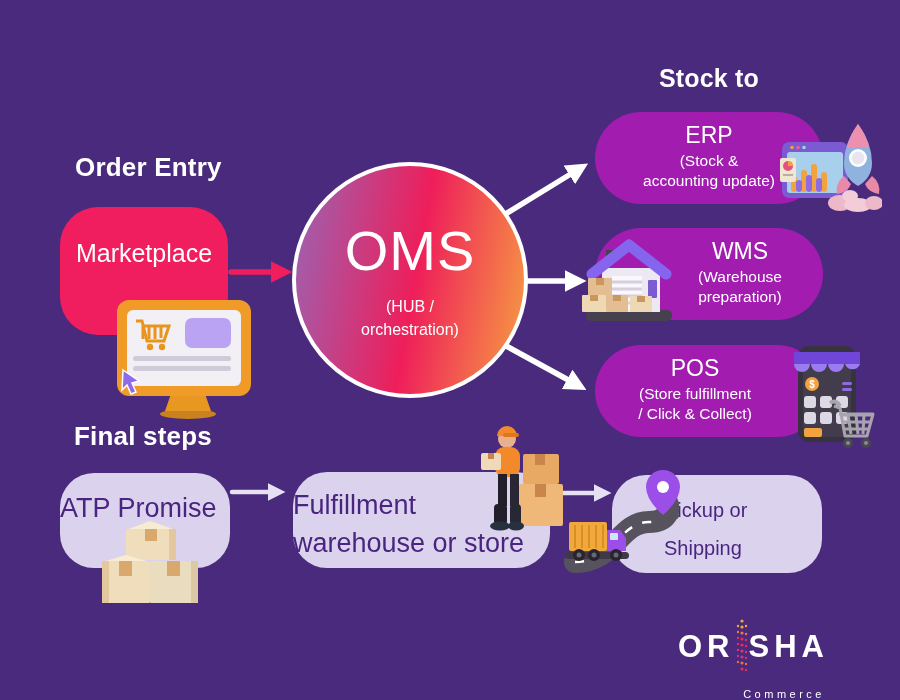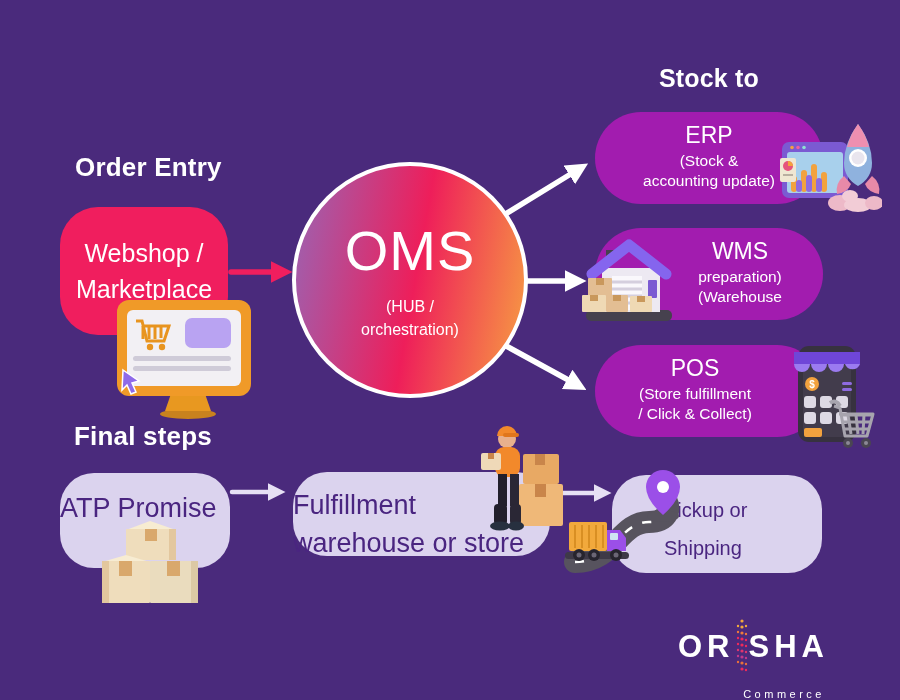--- a/index.html
+++ b/index.html
@@ -35,21 +35,21 @@
   .pill-erp{top:112px;}
   .pill-wms{top:228px; padding-left:62px;}
   .pill-pos{top:345px; padding-right:28px;}
 
   .lav-box{
     position:absolute; background:#DBD3EE; border-radius:34px;
     color:#4A2580; text-align:left; box-sizing:border-box; z-index:2;
     font-size:26px; line-height:38px;
   }
   .box-atp{left:60px; top:473px; width:170px; height:95px; padding-top:16px; font-size:27px;}
-  .box-ful{left:293px; top:472px; width:257px; height:84px; padding-top:14px; font-size:27px;}
+  .box-ful{left:293px; top:472px; width:257px; height:96px; padding-top:14px; font-size:27px;}
   .box-pick{left:612px; top:475px; width:210px; height:98px; padding-top:16px; padding-left:52px; font-size:20px;}
 
   .icon{position:absolute; z-index:3;}
 
   .logo{position:absolute; left:678px; top:618px; z-index:4; color:#fff;}
   .logo-row{display:flex; align-items:center;}
   .logo-name{font-size:31px; font-weight:bold; letter-spacing:5px; line-height:31px;}
   .logo-stripe{margin:0 1px;}
   .logo-sub{font-size:11px; letter-spacing:3.5px; text-align:right; margin-top:14px; padding-right:4px;}
 </style>
@@ -76,21 +76,20 @@
     <line x1="455" y1="318" x2="572" y2="382" stroke="#FFFFFF" stroke-width="5.5" stroke-linecap="round" marker-end="url(#ah-w)"></line>
     <line x1="232" y1="492" x2="272" y2="492" stroke="#E6E0F4" stroke-width="4.5" stroke-linecap="round" marker-end="url(#ah-l)"></line>
     <line x1="553" y1="493" x2="598" y2="493" stroke="#E6E0F4" stroke-width="4.5" stroke-linecap="round" marker-end="url(#ah-l)"></line>
   </svg>
 
   <div class="heading" style="left:75px; top:152px;">Order Entry</div>
   <div class="heading" style="left:595px; top:64px; width:228px; text-align:center; font-size:25px;">Stock to</div>
   <div class="heading" style="left:74px; top:421px;">Final steps</div>
 
   <div class="pink-box">
-    <div>Webshop /</div>
     <div>Marketplace</div>
   </div>
   <svg class="icon" style="left:103px; top:298px;" width="160" height="122" viewBox="0 0 160 122">
     <ellipse cx="85" cy="116" rx="28" ry="5" fill="#C9821E"></ellipse>
     <path d="M70 90 L100 90 L108 113 L62 113 Z" fill="#E89820"></path>
     <rect x="14" y="2" width="134" height="96" rx="12" fill="#F09A28"></rect>
     <rect x="24" y="12" width="114" height="76" rx="6" fill="#F2F0F4"></rect>
     <rect x="82" y="20" width="46" height="30" rx="7" fill="#B9A3F2"></rect>
     <g stroke="#E8941F" stroke-width="3" fill="none">
       <path d="M33 23 h6 l5 20 h17 l5 -15 h-25"></path>
@@ -147,22 +146,22 @@
       <circle cx="78" cy="38" r="6.5" fill="#E9E5EE"></circle>
     <ellipse cx="60" cy="83" rx="12" ry="8" fill="#EDB9C8"></ellipse>
     <ellipse cx="78" cy="85" rx="14" ry="7" fill="#F2CCD6"></ellipse>
     <ellipse cx="94" cy="83" rx="9" ry="7" fill="#EDB9C8"></ellipse>
     <ellipse cx="70" cy="76" rx="8" ry="6" fill="#F2CCD6"></ellipse>
   </svg>
 
   <div class="pill pill-wms">
     <div class="pill-title">WMS</div>
     <div class="pill-sub">
+      <div>(Warehouse</div>
       <div>preparation)</div>
-      <div>(Warehouse</div>
     </div>
   </div>
   <svg class="icon" style="left:582px; top:234px;" width="94" height="92" viewBox="0 0 94 92">
     <rect x="4" y="76" width="86" height="11" rx="5" fill="#46414E"></rect>
     <rect x="24" y="16" width="8" height="14" fill="#46414E"></rect>
     <rect x="20" y="34" width="58" height="44" fill="#EDE9F2"></rect>
     <path d="M10 40 L47 11 L84 40" fill="none" stroke="#8565EE" stroke-width="11" stroke-linecap="round" stroke-linejoin="round"></path>
     <rect x="30" y="42" width="30" height="34" fill="#FAF8FC"></rect>
     <g stroke="#D5CFDE" stroke-width="3">
       <line x1="30" y1="48" x2="60" y2="48"></line>

